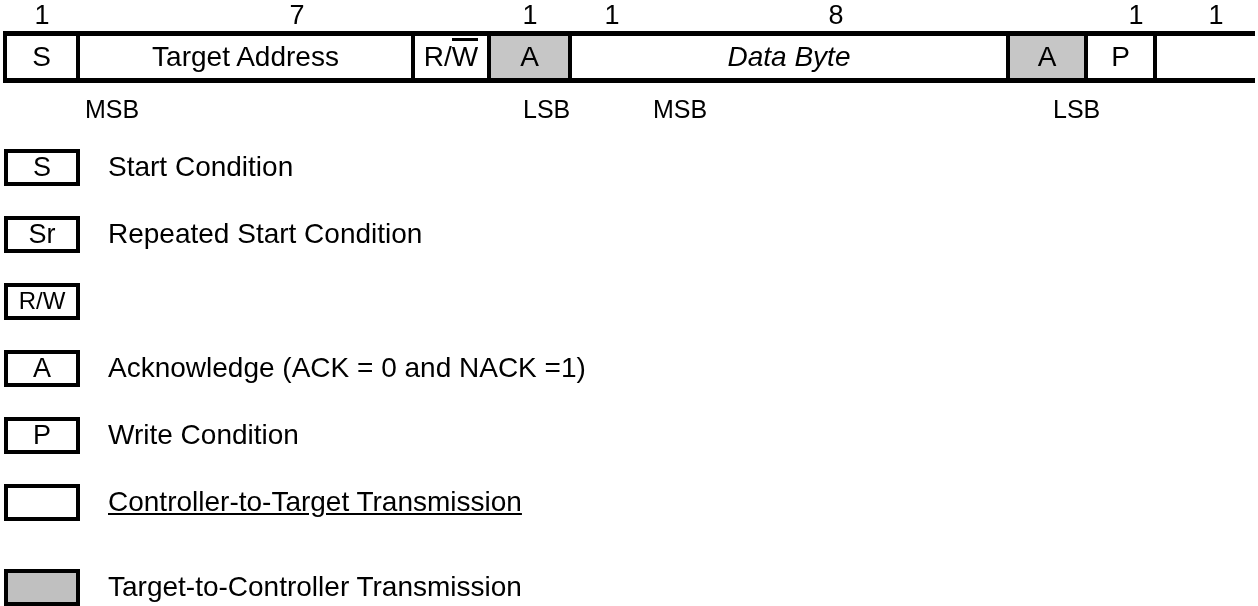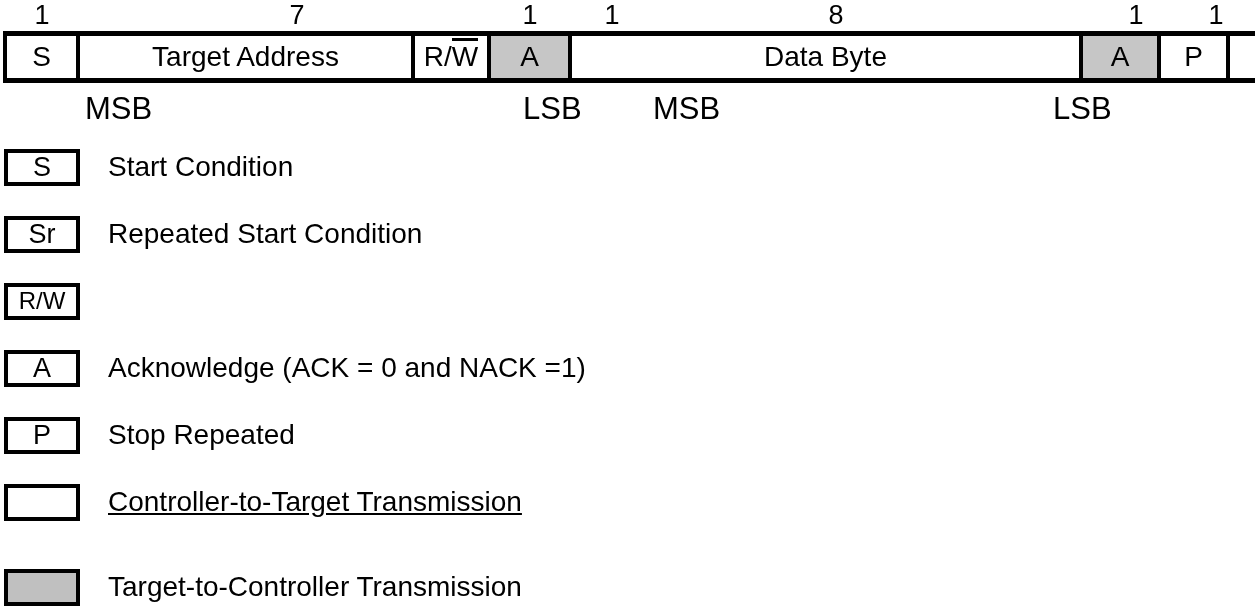--- a/index.html
+++ b/index.html
@@ -91,21 +91,21 @@
   .msblsb-row {
     position: absolute;
     left: 0;
     top: 92px;
     width: 1258px;
     height: 34px;
   }
   .msblsb {
     position: absolute;
     top: 0;
-    font-size: 31px;
+    font-size: 25px;
     line-height: 34px;
     white-space: nowrap;
   }
 
   
   #legend {
     position: absolute;
     left: 0;
     top: 145px;
     width: 1258px;
@@ -167,21 +167,21 @@
       </div>
       <div class="cell" style="width: 339px;">
         <span class="cell-label">Target Address</span>
       </div>
       <div class="cell" style="width: 80px;">
         <span class="cell-label">R/<span class="ovl-w">W</span></span>
       </div>
       <div class="cell shaded" style="width: 85px;">
         <span class="cell-label">A</span>
       </div>
-      <div class="cell" style="width: 515px;">
+      <div class="cell" style="width: 442px; font-style: italic;">
         <span class="cell-label">Data Byte</span>
       </div>
       <div class="cell shaded" style="width: 82px;">
         <span class="cell-label">A</span>
       </div>
       <div class="cell" style="width: 73px;">
         <span class="cell-label">P</span>
       </div>
     </div>
   <div class="msblsb-row">
@@ -213,21 +213,21 @@
     <div class="legend-row" style="top: 201px;">
       <div class="legend-box">
         <span class="legend-box-label">A</span>
       </div>
       <div class="legend-text">Acknowledge (ACK = 0 and NACK =1)</div>
     </div>
     <div class="legend-row" style="top: 268px;">
       <div class="legend-box">
         <span class="legend-box-label">P</span>
       </div>
-      <div class="legend-text">Stop Repeated</div>
+      <div class="legend-text">Write Condition</div>
     </div>
     <div class="legend-row" style="top: 335px; text-decoration: underline;">
       <div class="legend-box">
         <span class="legend-box-label"></span>
       </div>
       <div class="legend-text">Controller-to-Target Transmission</div>
     </div>
     <div class="legend-row" style="top: 420px;">
       <div class="legend-box shaded">
         <span class="legend-box-label"></span>

